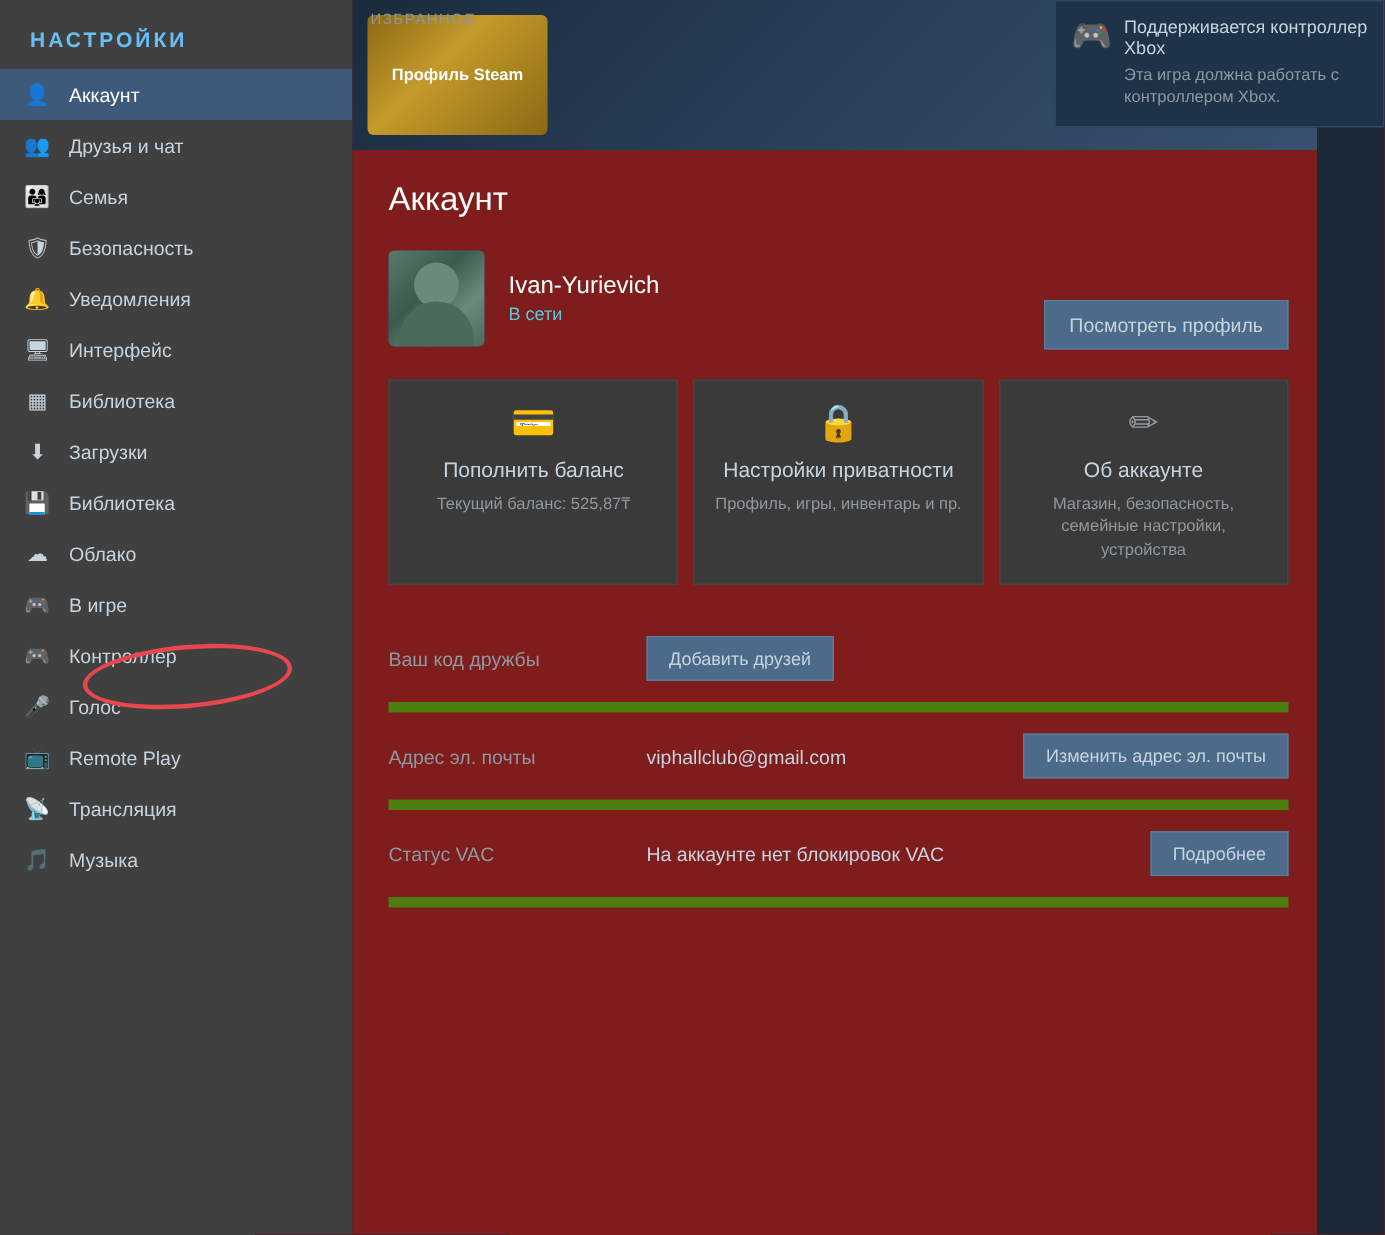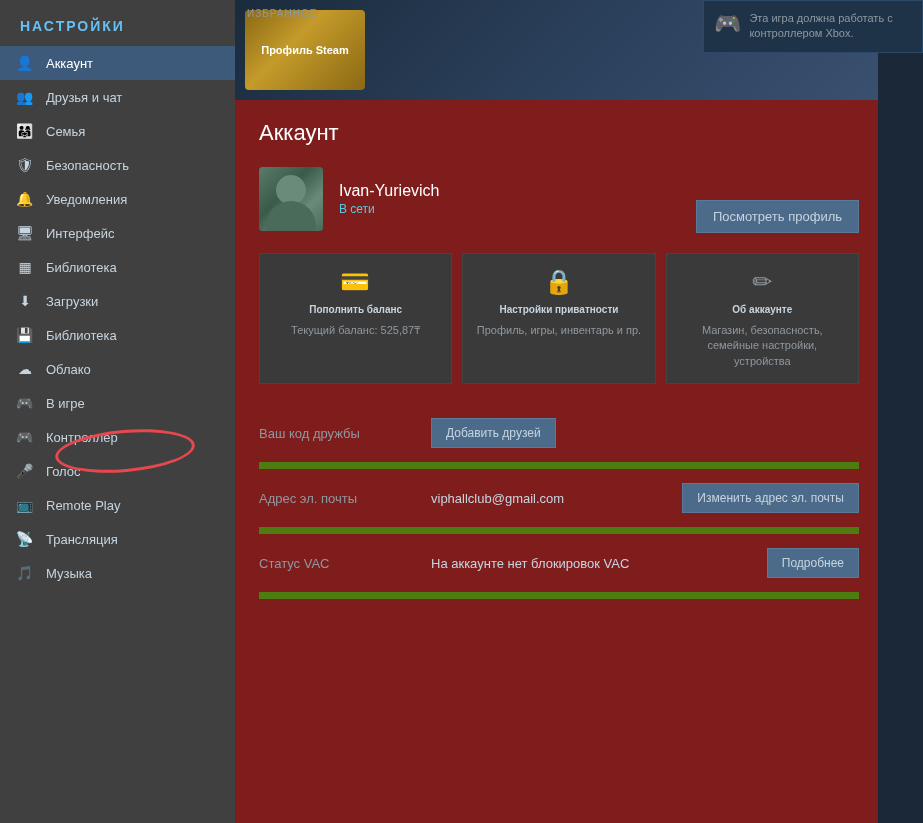--- a/index.html
+++ b/index.html
@@ -226,23 +226,23 @@
       flex-direction: column;
       align-items: center;
       text-align: center;
       gap: 8px;
     }
     .card-icon {
       font-size: 24px;
       color: #8f98a0;
     }
     .card-title {
-      font-size: 10px;
-      color: #c6d4df;
-      font-weight: bold;
+      font-size: 14px;
+      color: #c6d4df;
+      font-weight: normal;
     }
     .card-desc {
       font-size: 11px;
       color: #8f98a0;
       line-height: 1.4;
     }
 
     
     .info-row {
       display: flex;
@@ -508,18 +508,19 @@
           <div class="info-value">На аккаунте нет блокировок VAC</div>
           <button class="info-button">Подробнее</button>
         </div>
       </div>
   </div>
 </div>
 
 <div class="xbox-info" style="position:absolute; right:0; top:0; width:220px; background:#1e3348; border:1px solid #2a4a6a; padding:10px; font-size:11px; display:flex; gap:8px; z-index:10;">
   <div class="xbox-icon">🎮</div>
   <div>
+    <div class="xbox-text-title">Поддерживается контроллер Xbox</div>
     <div class="xbox-text-body">Эта игра должна работать с контроллером Xbox.</div>
   </div>
 </div>
 
 <div class="right-side-content">
 </div>
 
 </body></html>

